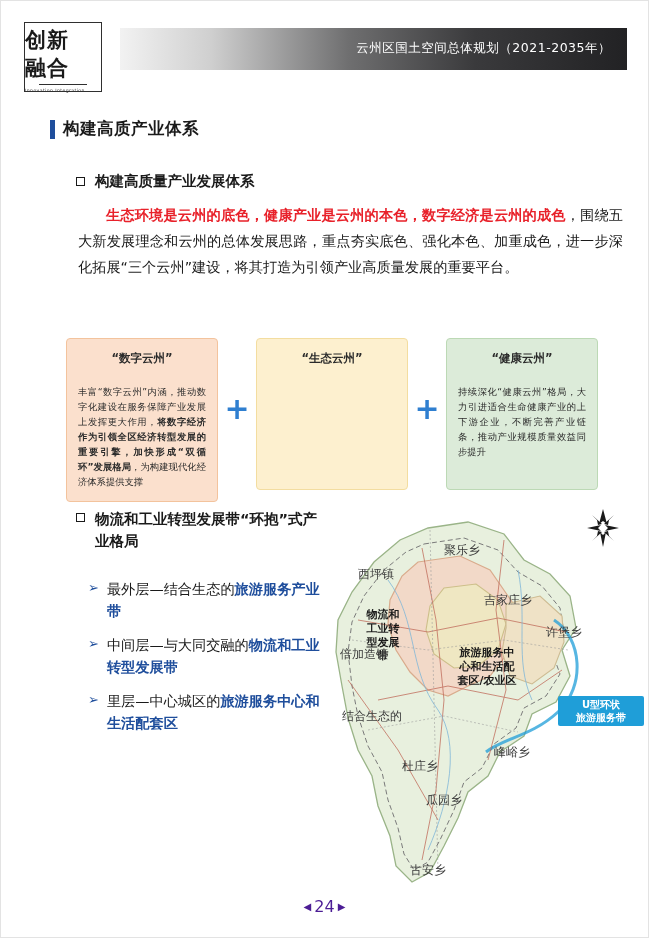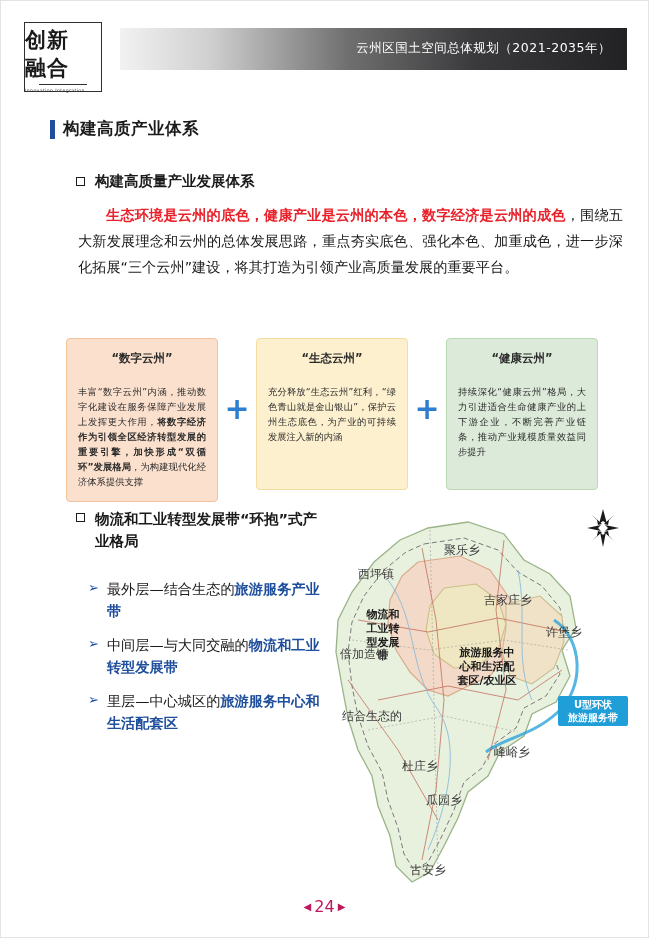--- a/index.html
+++ b/index.html
@@ -260,34 +260,34 @@
     color: #1a1a1a;
     line-height: 1.25;
     text-align: center;
   }
   .map-badge {
     position: absolute;
     font-size: 10px;
     font-weight: bold;
     color: #ffffff;
     background: #1f9ed8;
-    padding: 2px 8px;
+    padding: 2px 16px;
     border-radius: 2px;
     line-height: 1.3;
     text-align: center;
   }
 
   
   .footer {
     position: absolute;
     bottom: 22px;
     left: 0;
     width: 649px;
     text-align: center;
-    color: #be185d;
+    color: #4c1d95;
     font-size: 16px;
   }
   .footer .tri {
     font-size: 10px;
     vertical-align: 2px;
     margin: 0 3px;
   }
   .page-border {
     position: absolute;
     top: 0; left: 0;
@@ -330,21 +330,20 @@
 <div class="boxes">
   <div class="cbox orange">
     <div class="cbox-title">“数字云州”</div>
     <div class="cbox-body">
       <span>丰富“数字云州”内涵，推动数字化建设在服务保障产业发展上发挥更大作用，</span><b>将数字经济作为引领全区经济转型发展的重要引擎，加快形成“双循环”发展格局</b><span>，为构建现代化经济体系提供支撑</span>
     </div>
   </div>
   <div class="plus">+</div>
   <div class="cbox yellow">
     <div class="cbox-title">“生态云州”</div>
-    <div class="cbox-body">充分释放“生态云州”红利，“绿色青山就是金山银山”，保护云州生态底色，为产业的可持续发展注入新的内涵</div>
   </div>
   <div class="plus">+</div>
   <div class="cbox green">
     <div class="cbox-title">“健康云州”</div>
     <div class="cbox-body">持续深化“健康云州”格局，大力引进适合生命健康产业的上下游企业，不断完善产业链条，推动产业规模质量效益同步提升</div>
   </div>
 </div>
 
 <div class="sub-head2">
   <span class="sq-marker"></span>

